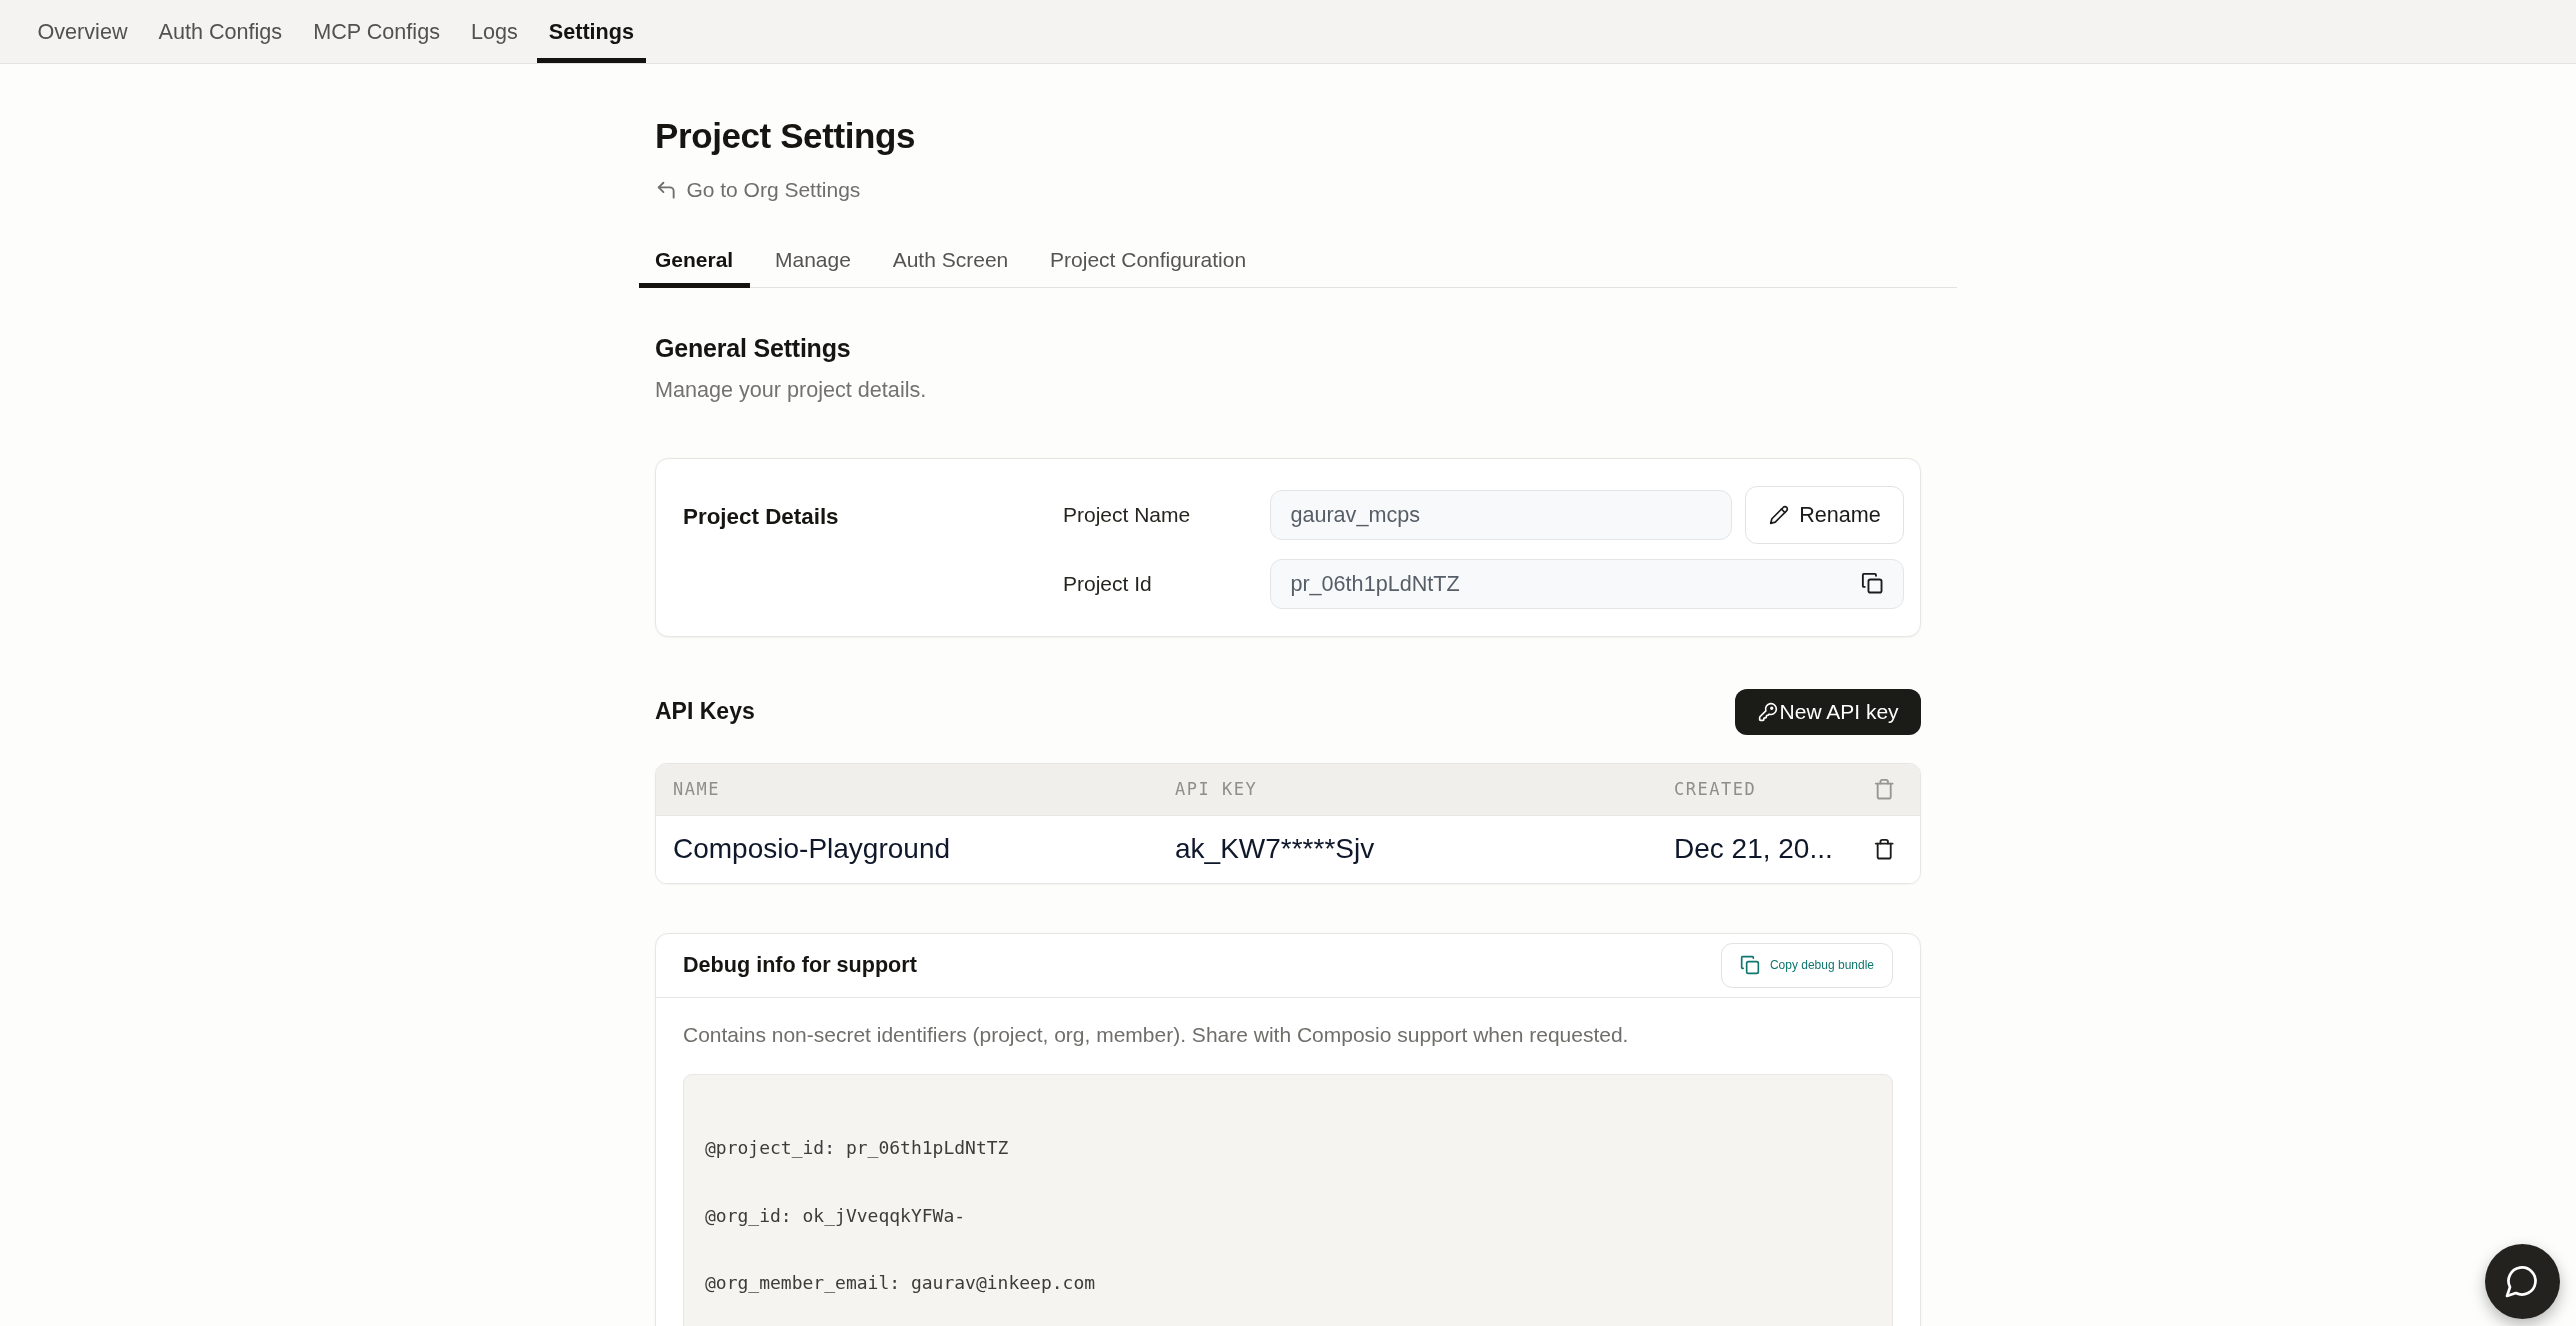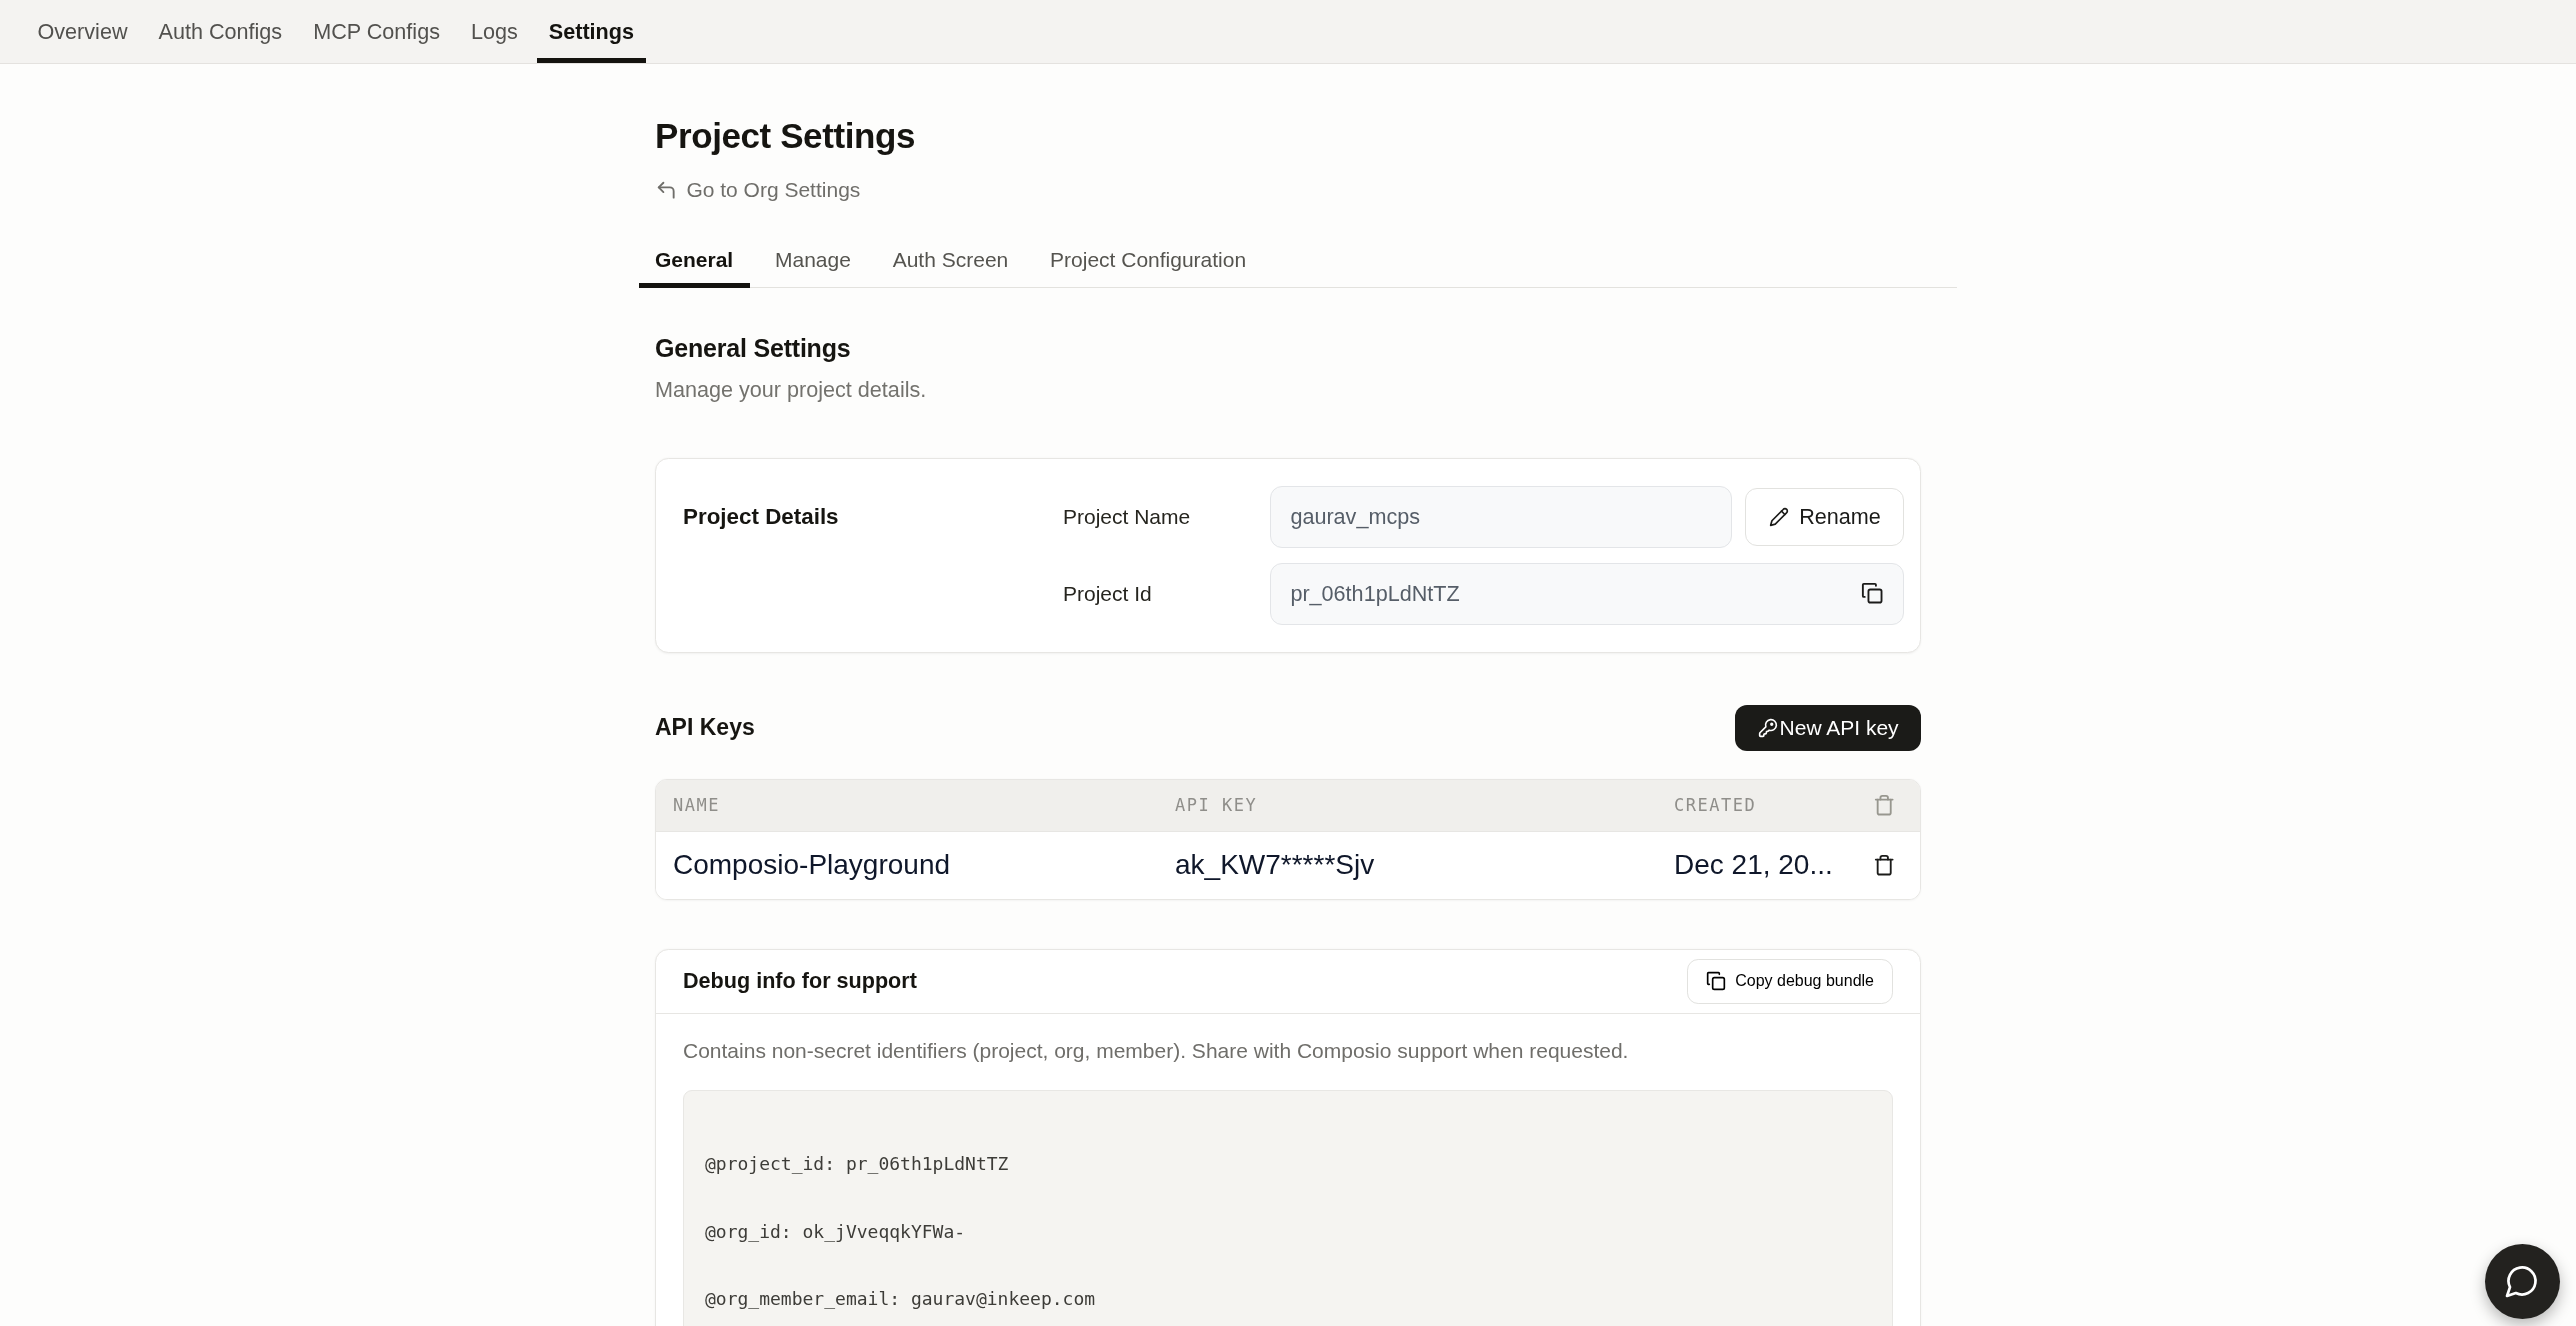--- a/index.html
+++ b/index.html
@@ -103,21 +103,21 @@
     margin-top: 55px;
     padding: 27px;
     display: grid;
     grid-template-columns: 380px 1fr;
   }
   .card-title { font-size: 22.4px; font-weight: 700; padding-top: 18px; color: #161511; }
   .field-row { display: flex; align-items: center; }
   .field-row + .field-row { margin-top: 15px; }
   .field-label { width: 207px; font-size: 21px; color: #26251f; flex: none; }
   .input {
-    height: 62px;
+    height: 50px;
     background: #f8f9fa;
     border: 0.7px solid #e3e5e8;
     border-radius: 12px;
     display: flex;
     align-items: center;
     padding: 0 19.4px;
     font-size: 21.6px;
     color: #565e68;
   }
   .input-name { width: 462px; }
@@ -206,22 +206,22 @@
   .debug-title { font-size: 21.6px; font-weight: 700; color: #161511; }
   .btn-copy {
     height: 45px;
     padding: 0 18px;
     background: #fff;
     border: 0.7px solid #e2e2df;
     border-radius: 11.2px;
     display: inline-flex;
     align-items: center;
     gap: 9.7px;
-    font-size: 16px;
-    color: #000000;
+    font-size: 12px;
+    color: #0f766e;
     cursor: pointer;
     font-family: inherit;
     white-space: nowrap;
   }
   .debug-body { border-top: 0.7px solid #e7e6e3; padding: 25px 27px 18px; }
   .debug-desc { font-size: 21px; color: #6f6e6a; }
   .codeblock {
     margin-top: 27px;
     background: #f5f4f1;
     border: 0.7px solid #e8e7e4;

